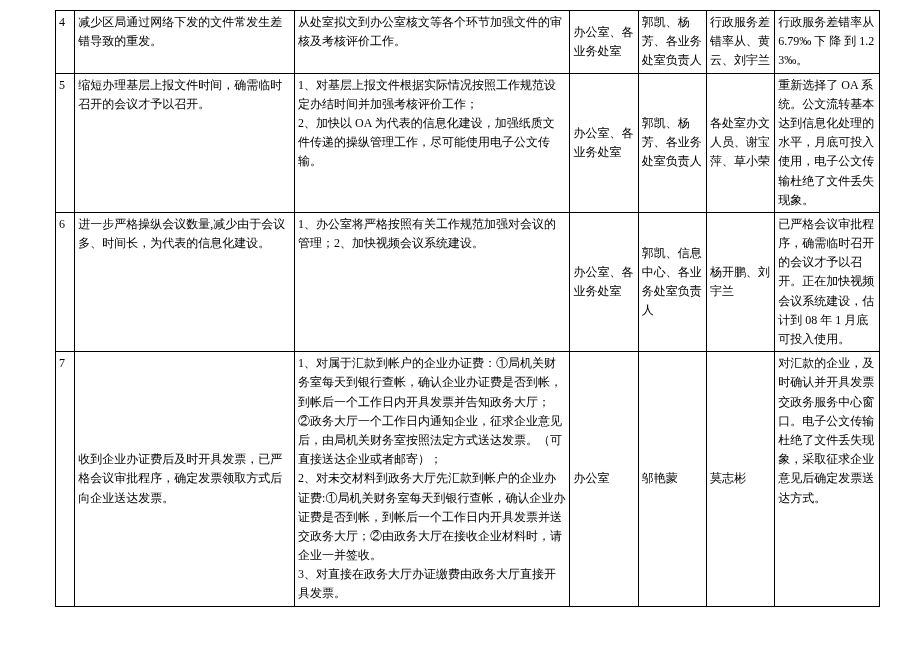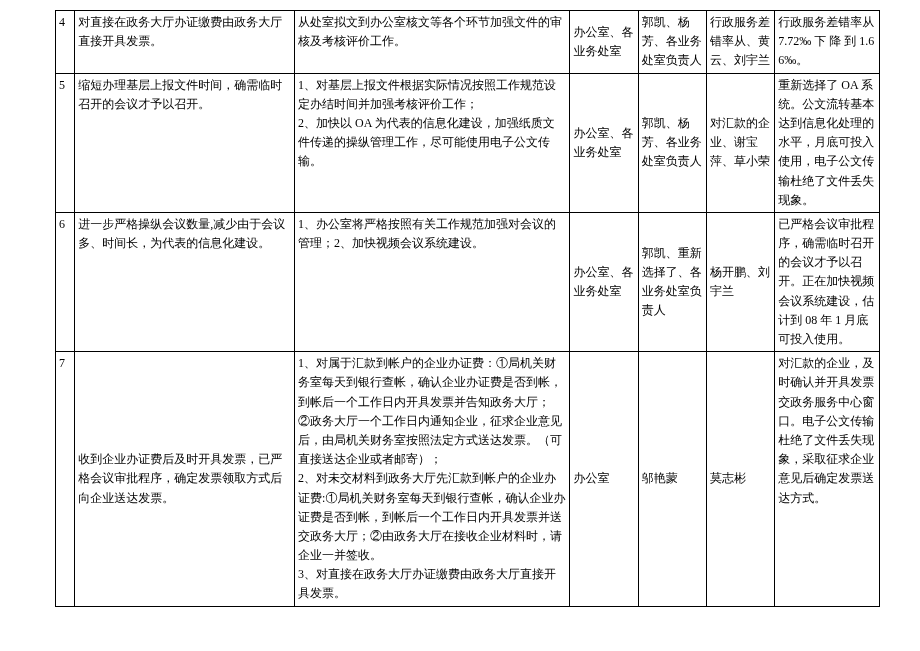--- a/index.html
+++ b/index.html
@@ -50,45 +50,45 @@
     <col class="col-measure">
     <col class="col-dept1">
     <col class="col-dept2">
     <col class="col-dept3">
     <col class="col-remark">
   </colgroup>
   <tbody>
 
     <tr>
       <td>4</td>
-      <td>对直接在政务大厅办证缴费由政务大厅直接开具发票。</td>
+      <td>减少区局通过网络下发的文件常发生差错导致的重发。</td>
       <td>从处室拟文到办公室核文等各个环节加强文件的审核及考核评价工作。</td>
       <td class="vmid">办公室、各业务处室</td>
       <td class="vmid">郭凯、杨芳、各业务处室负责人</td>
       <td class="vmid">行政服务差错率从、黄云、刘宇兰</td>
-      <td>行政服务差错率从 7.72‰ 下 降 到 1.66‰。</td>
+      <td>行政服务差错率从 6.79‰ 下 降 到 1.23‰。</td>
     </tr>
 
     <tr>
       <td>5</td>
       <td>缩短办理基层上报文件时间，确需临时召开的会议才予以召开。</td>
       <td style="white-space: pre-line; font-family: Liberation Serif, serif;">1、对基层上报文件根据实际情况按照工作规范设定办结时间并加强考核评价工作；
 2、加快以 OA 为代表的信息化建设，加强纸质文件传递的操纵管理工作，尽可能使用电子公文传输。</td>
       <td class="vmid">办公室、各业务处室</td>
       <td class="vmid">郭凯、杨芳、各业务处室负责人</td>
-      <td class="vmid">对汇款的企业、谢宝萍、草小荣</td>
+      <td class="vmid">各处室办文人员、谢宝萍、草小荣</td>
       <td>重新选择了 OA 系统。公文流转基本达到信息化处理的水平，月底可投入使用，电子公文传输杜绝了文件丢失现象。</td>
     </tr>
 
     <tr>
       <td>6</td>
       <td>进一步严格操纵会议数量,减少由于会议多、时间长，为代表的信息化建设。</td>
       <td>1、办公室将严格按照有关工作规范加强对会议的管理；2、加快视频会议系统建设。</td>
       <td class="vmid">办公室、各业务处室</td>
-      <td class="vmid">郭凯、重新选择了、各业务处室负责人</td>
+      <td class="vmid">郭凯、信息中心、各业务处室负责人</td>
       <td class="vmid">杨开鹏、刘宇兰</td>
       <td>已严格会议审批程序，确需临时召开的会议才予以召开。正在加快视频会议系统建设，估计到 08 年 1 月底可投入使用。</td>
     </tr>
 
     <tr>
       <td>7</td>
       <td class="vmid">收到企业办证费后及时开具发票，已严格会议审批程序，确定发票领取方式后向企业送达发票。</td>
       <td style="white-space: pre-line;">1、对属于汇款到帐户的企业办证费：①局机关财务室每天到银行查帐，确认企业办证费是否到帐，到帐后一个工作日内开具发票并告知政务大厅；
 ②政务大厅一个工作日内通知企业，征求企业意见后，由局机关财务室按照法定方式送达发票。（可直接送达企业或者邮寄）；
 2、对未交材料到政务大厅先汇款到帐户的企业办证费:①局机关财务室每天到银行查帐，确认企业办证费是否到帐，到帐后一个工作日内开具发票并送交政务大厅；②由政务大厅在接收企业材料时，请企业一并签收。

